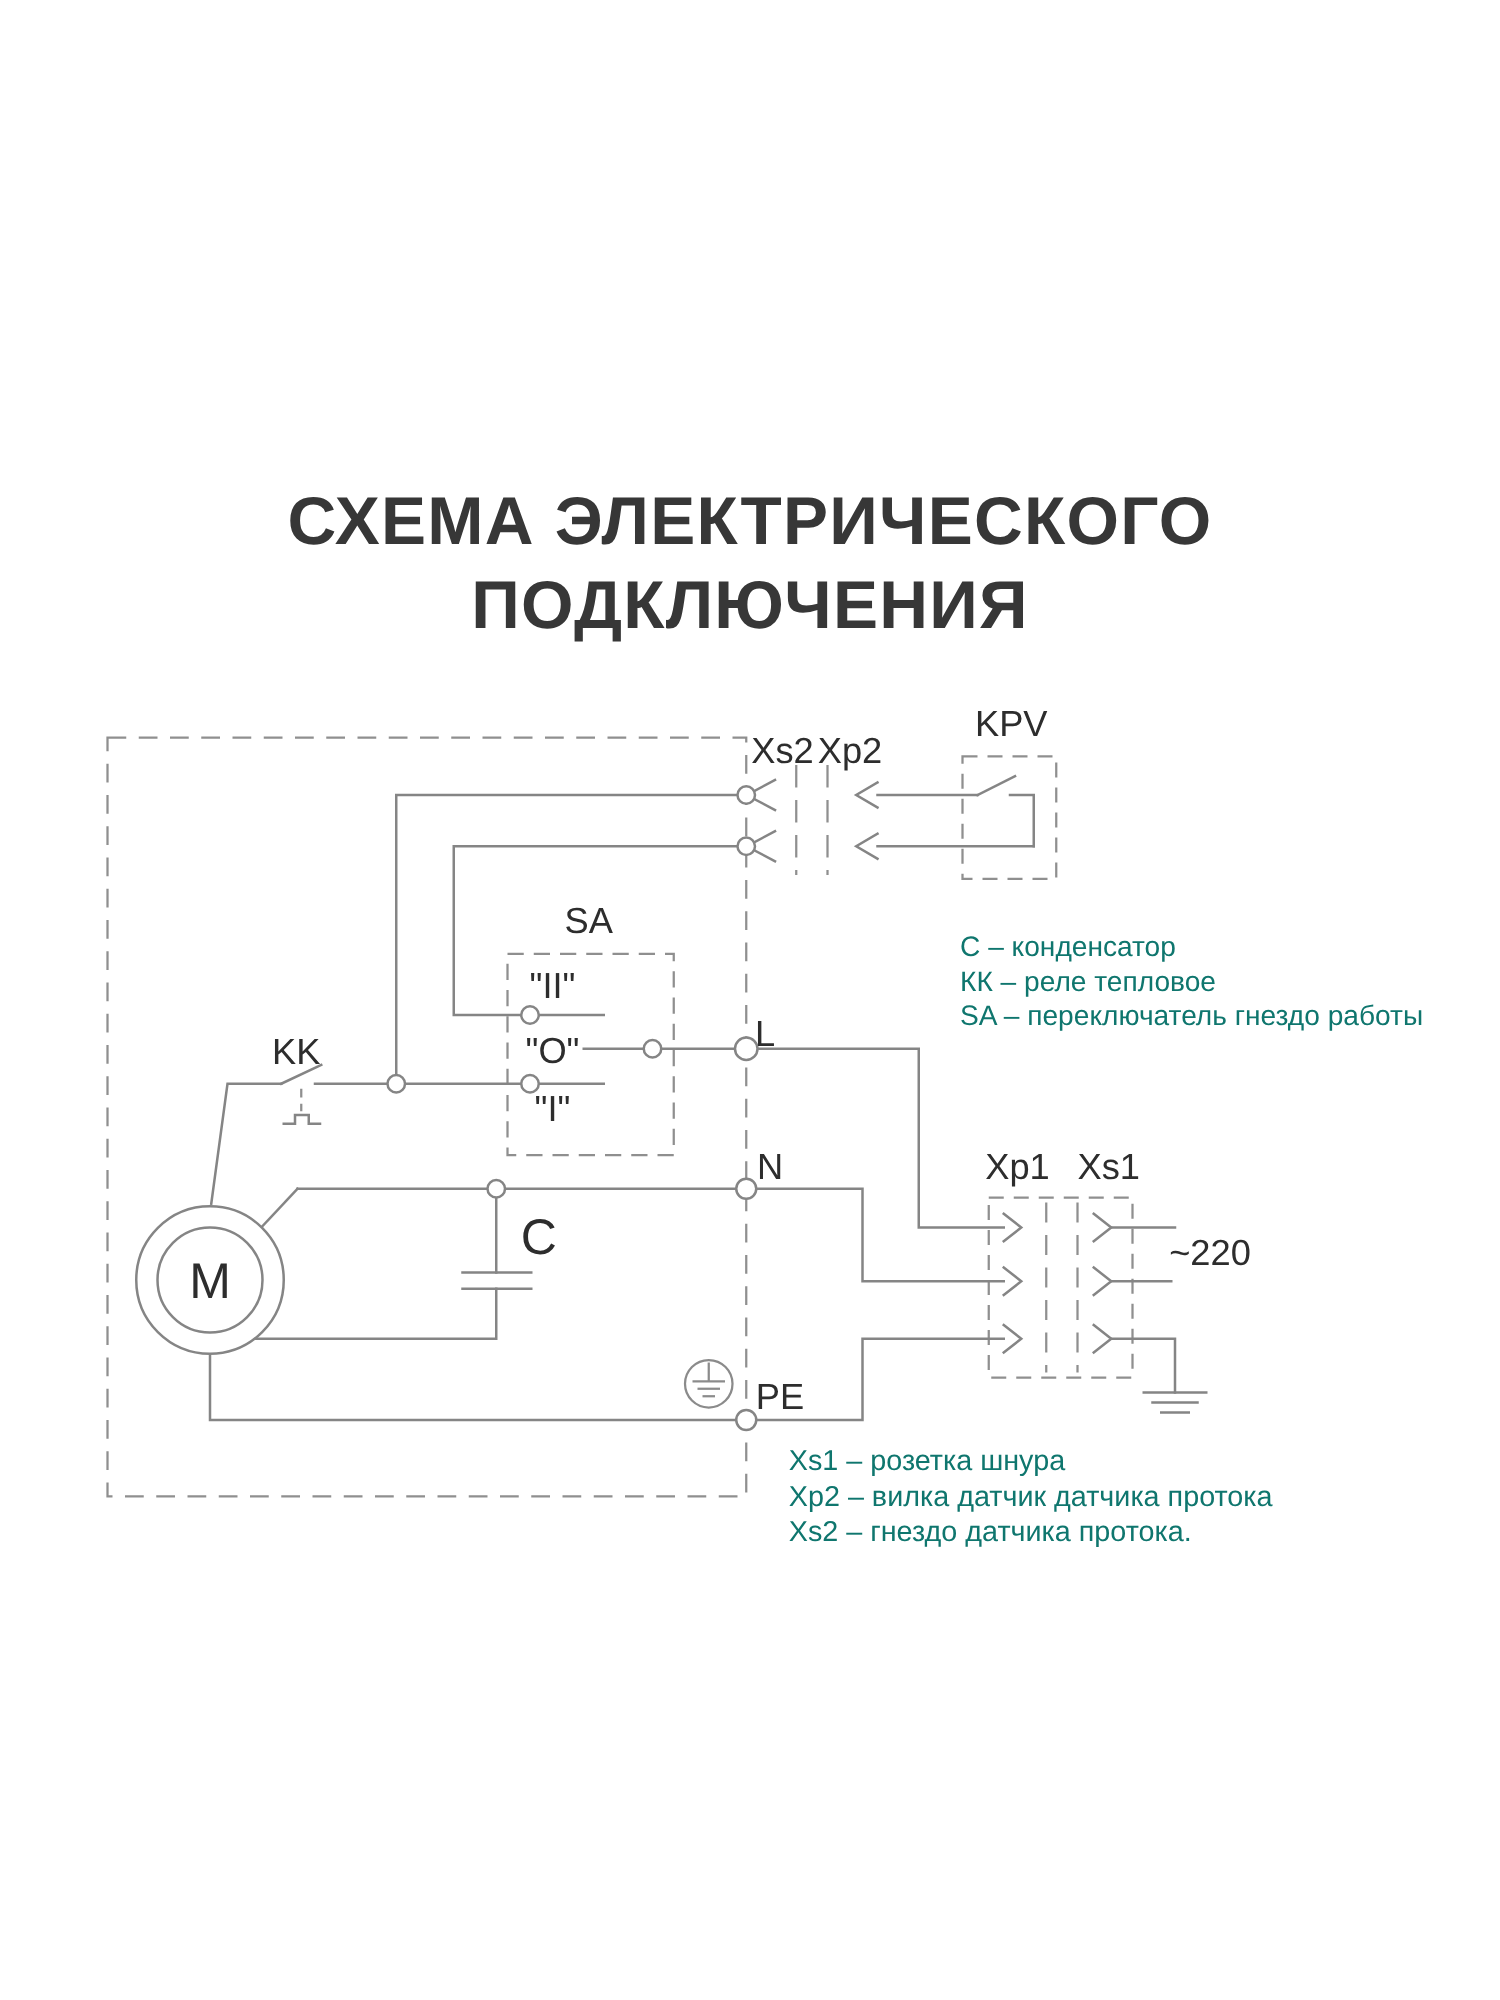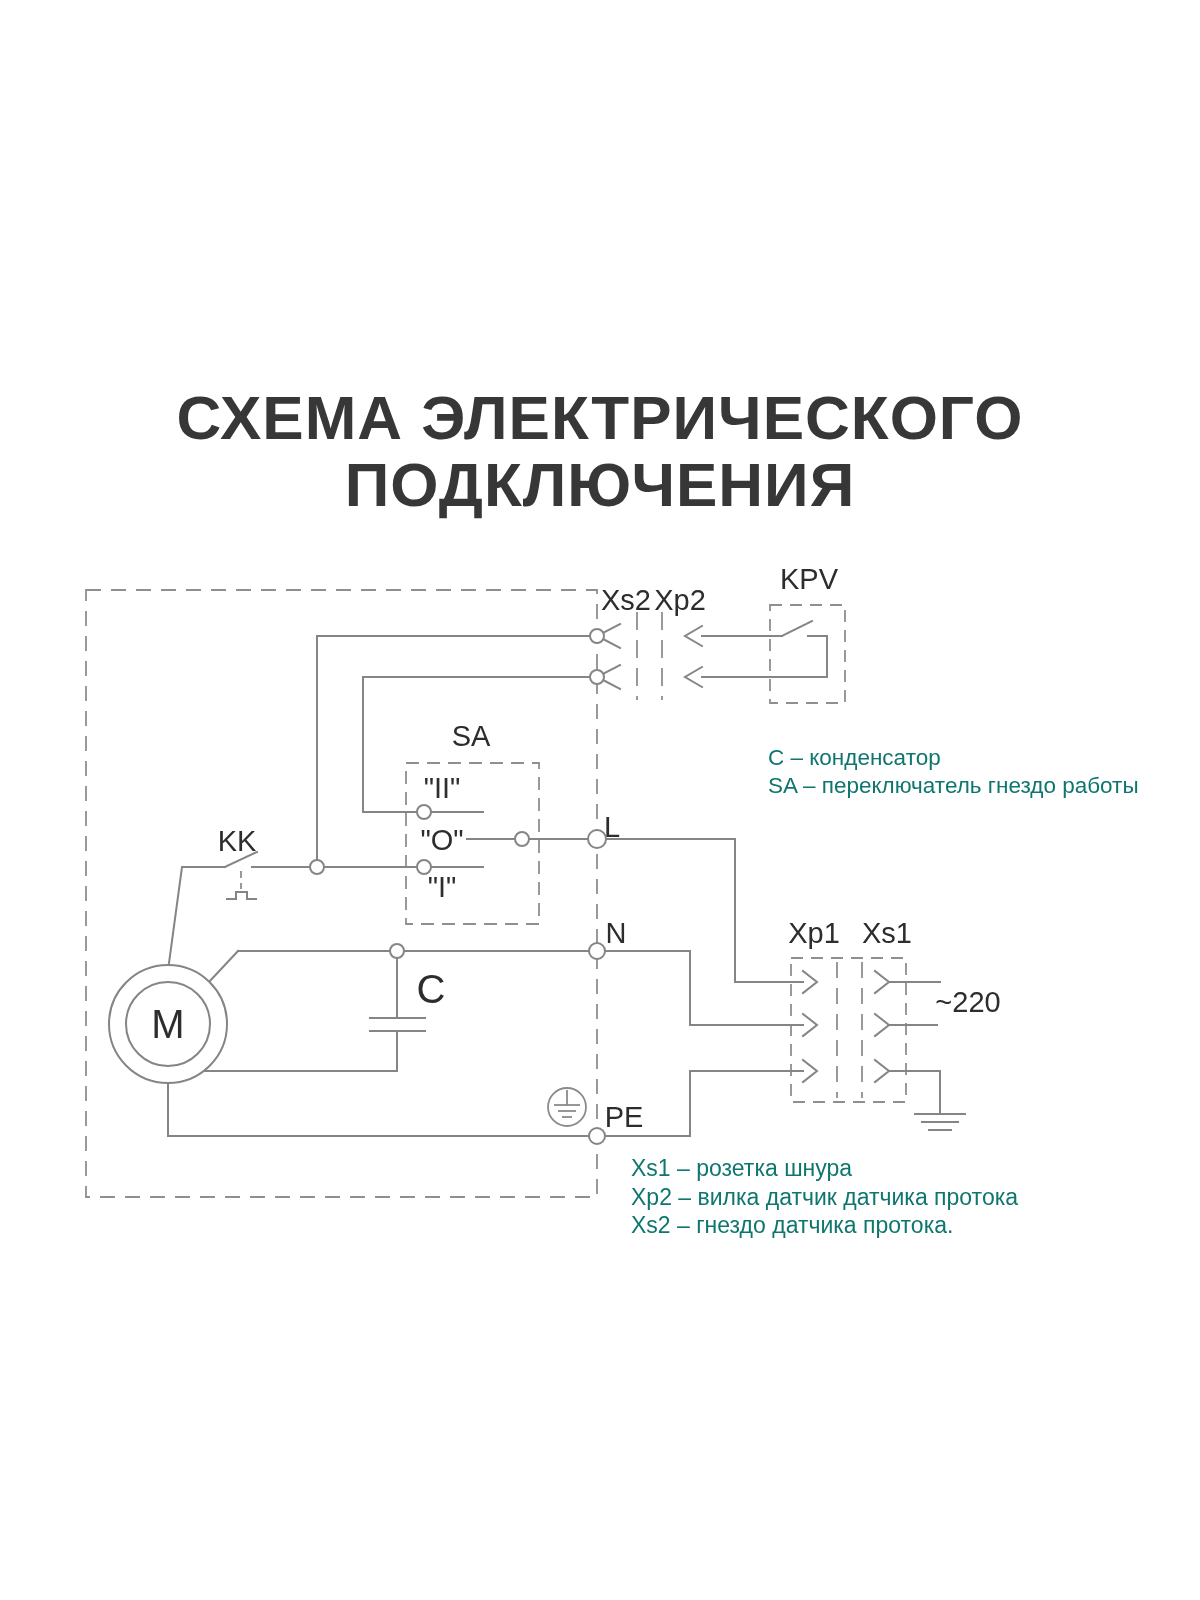--- a/index.html
+++ b/index.html
@@ -1,20 +1,20 @@
 <!DOCTYPE html>
 <html><head>
 <meta charset="utf-8">
 <style>
   html,body{margin:0;padding:0;background:#ffffff;}
   body{width:1200px;height:1600px;font-family:"Liberation Sans",sans-serif;}
   .page{position:relative;width:1200px;height:1600px;background:#ffffff;overflow:hidden;}
   .title{
     position:absolute;top:384px;left:0;width:1200px;
-    text-align:center;font-weight:700;font-size:62px;line-height:67px;
+    text-align:center;font-weight:700;font-size:54px;line-height:67px;
     color:#373737;letter-spacing:1px;
   }
   .diagram-svg{position:absolute;top:0;left:0;width:1200px;height:1600px;}
   .wire{stroke:#858585;stroke-width:2;fill:none;stroke-linecap:square;}
   .thin{stroke:#8b8b8b;stroke-width:1.8;fill:none;}
   .dashbox{stroke:#8f8f8f;stroke-width:1.8;fill:none;}
   .node{fill:#ffffff;stroke:#858585;stroke-width:2;}
   .lbl{fill:#2d2d2d;font-size:29px;font-family:"Liberation Sans",sans-serif;}
   .lbl-big{fill:#2d2d2d;font-size:40px;font-family:"Liberation Sans",sans-serif;}
   .legend{position:absolute;color:#0f766e;}
@@ -150,20 +150,21 @@
     <text class="lbl" x="968" y="1012" text-anchor="middle">~220</text>
     <text class="lbl-big" x="168" y="1038" text-anchor="middle">M</text>
     <text class="lbl-big" x="431" y="1003" text-anchor="middle">C</text>
     <text class="lbl" x="442" y="798" text-anchor="middle">"II"</text>
     <text class="lbl" x="442" y="850" text-anchor="middle">"O"</text>
     <text class="lbl" x="442" y="897" text-anchor="middle">"I"</text>
   </svg>
 
   <div class="legend legend-components">
     <div class="legend-line">С – конденсатор</div>
+    <div class="legend-line">КК – реле тепловое</div>
     <div class="legend-line">SA – переключатель гнездо работы</div>
   </div>
 
   <div class="legend legend-connectors">
     <div class="legend-line">Xs1 – розетка шнура</div>
     <div class="legend-line">Xp2 – вилка датчик датчика протока</div>
     <div class="legend-line">Xs2 – гнездо датчика протока.</div>
   </div>
 
 </div>

